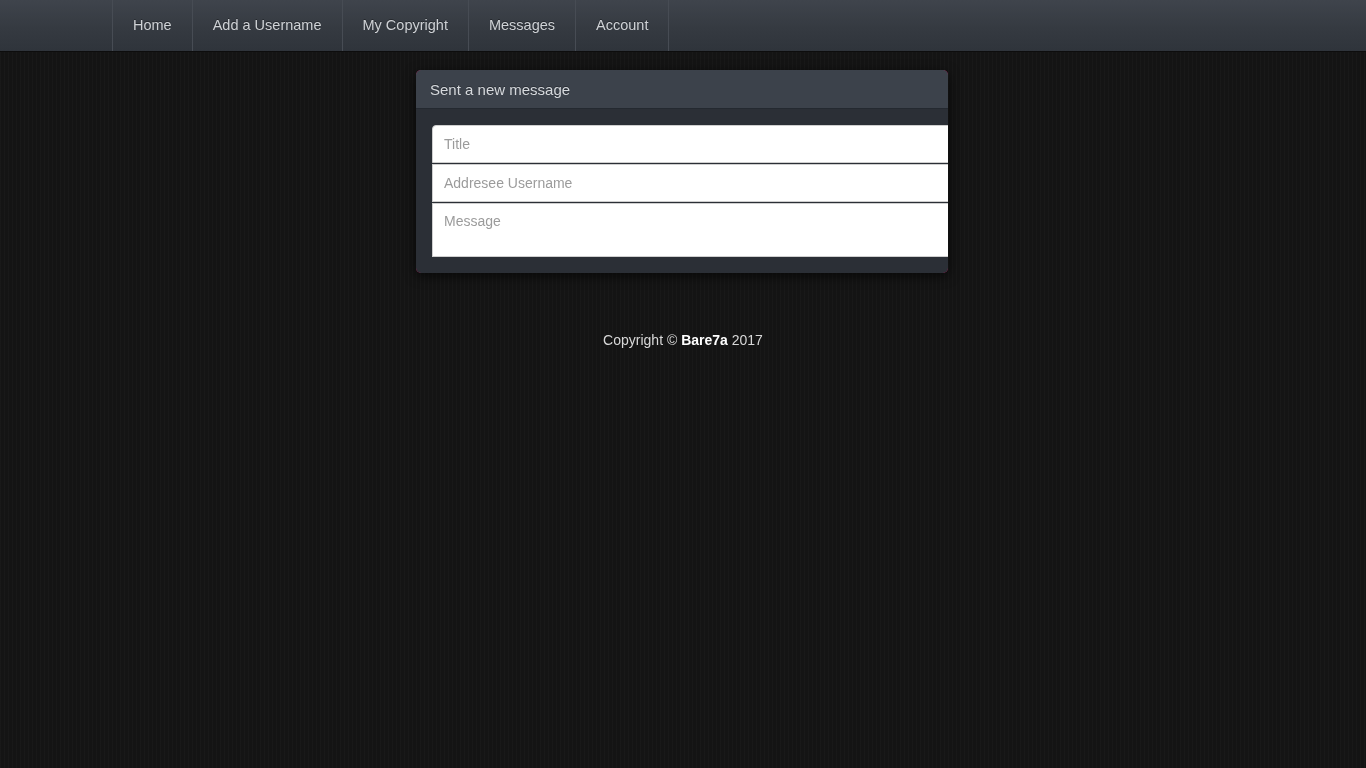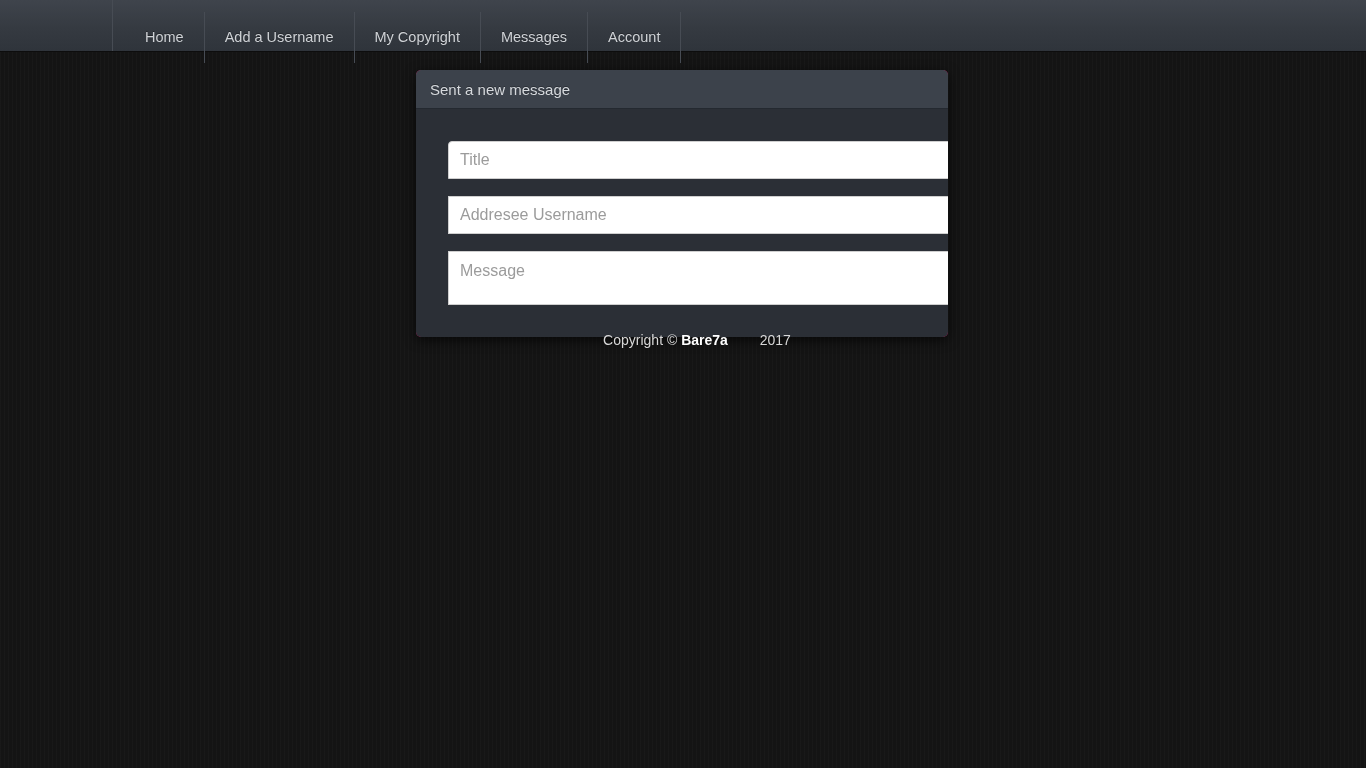--- a/index.html
+++ b/index.html
@@ -35,21 +35,21 @@
   }
   .nav-spacer {
     width: 113px;
     flex: 0 0 113px;
     border-right: 1px solid #474c54;
   }
   .nav-list {
     display: flex;
     align-items: stretch;
     list-style: none;
-    margin: 12px;
+    margin: 0;
     padding: 0;
   }
   .nav-item {
     display: flex;
     align-items: center;
     justify-content: center;
     padding: 0 20px;
     height: 51px;
     color: #cfd2d6;
     font-size: 14.5px;
@@ -96,27 +96,27 @@
   }
 
   
   .form-stack { display: flex; flex-direction: column; }
   .field {
     display: block;
     width: 532px;
     height: 38px;
     padding: 6px 11px;
     font-family: "Liberation Sans", sans-serif;
-    font-size: 16px;
+    font-size: 14px;
     color: #555;
     background: #ffffff;
     border: 1px solid #cfcfcf;
     border-radius: 4px;
     outline: none;
-    margin: 16px;
+    margin: 0;
   }
   .field::placeholder { color: #9b9b9b; opacity: 1; }
   .field-title { border-radius: 4px 4px 0 0; margin-bottom: 1px; }
   .field-addressee { border-radius: 0; margin-bottom: 1px; }
   .field-message {
     height: 54px;
     border-radius: 0;
     resize: vertical;
     line-height: 1.4;
     padding-top: 8px;
@@ -144,21 +144,21 @@
     position: absolute;
     left: 0;
     top: 331px;
     width: 1366px;
     text-align: center;
     font-size: 14px;
     color: #d8d8d8;
     line-height: 1.4;
   }
   .footer b { font-weight: bold; color: #ffffff; }
-  .footer .sep { display: inline; margin-left: 28px; }
+  .footer .sep { display: inline; }
 </style>
 </head>
 <body>
 
 <nav class="navbar">
   <div class="nav-spacer"></div>
   <ul class="nav-list">
     <li>
         <a class="nav-item" href="#">Home</a>
       </li>

